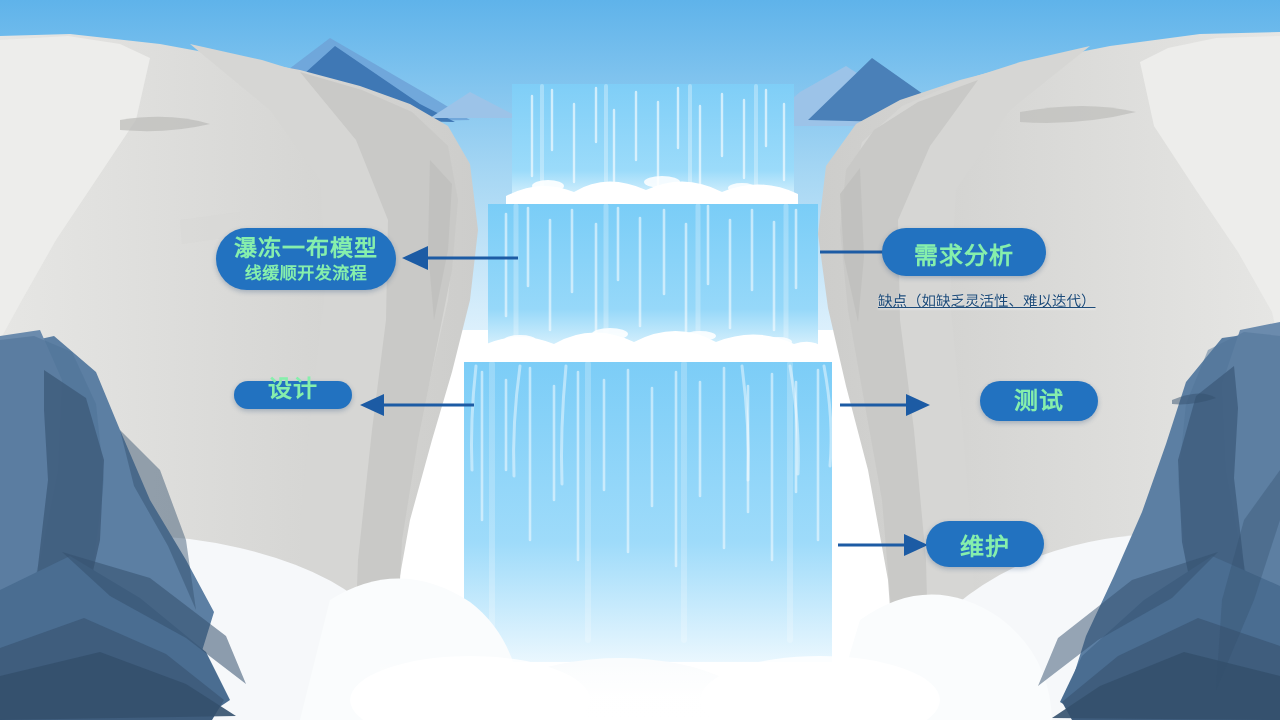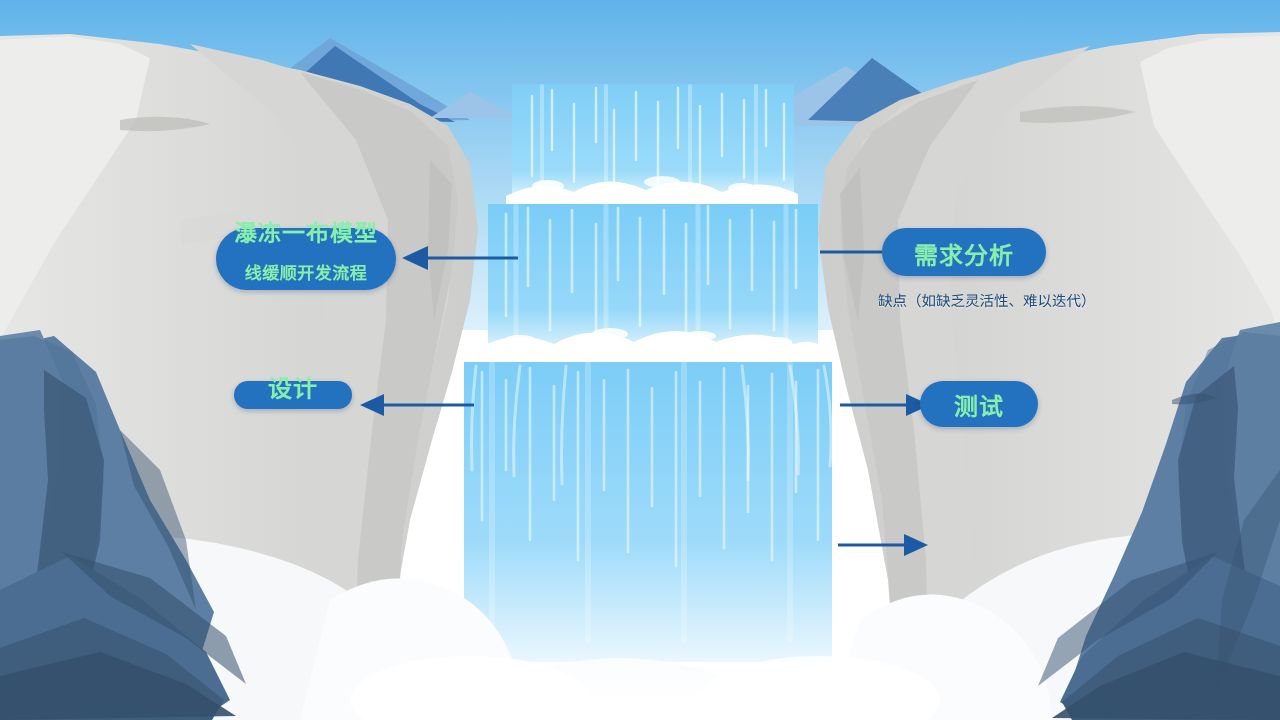--- a/index.html
+++ b/index.html
@@ -24,30 +24,31 @@
     display:flex; flex-direction:column;
     align-items:center; justify-content:flex-end;
     text-align:center;
     box-shadow:0 2px 5px rgba(20,60,110,.28);
     letter-spacing:1px;
     line-height:1.18;
     padding:6px 22px;
     white-space:nowrap;
   }
   .pill .l1 { font-size:23px; font-weight:bold; }
-  .pill .l2 { font-size:17px; font-weight:bold; margin-top:17px; letter-spacing:0.5px; }
+  .pill .l2 { font-size:17px; font-weight:bold; margin-top:2px; letter-spacing:0.5px; }
   .pill.single .l1 { font-size:24px; }
 
   .caption {
     position:absolute;
     color:#1d4b79;
     font-size:14.5px;
     line-height:1.55;
     white-space:pre-line;
     text-shadow:0 1px 2px rgba(255,255,255,.7);
+    text-decoration:underline;
   }
 
   
   .arrow { position:absolute; }
 
   
 </style>
 </head>
 <body>
 
@@ -310,21 +311,24 @@
   </div>
 
   <div class="pill single" style="left:882px; top:228px; width:164px; height:48px;">
     <span class="l1">需求分析</span>
   </div>
 
   <div class="pill single" style="left:234px; top:381px; width:118px; height:28px;">
     <span class="l1">设计</span>
   </div>
 
-  <div class="pill single" style="left:920px; top:381px; width:118px; height:46px;">
+  <div class="pill single" style="left:980px; top:381px; width:118px; height:40px;">
     <span class="l1">测试</span>
   </div>
 
+  <div class="pill single" style="left:926px; top:521px; width:118px; height:46px;">
+    <span class="l1">维护</span>
+  </div>
 
   <div class="caption" style="left:878px; top:290px; width:280px;">缺点（如缺乏灵活性、难以迭代）</div>
 
 
 </div>
 
 </body></html>

